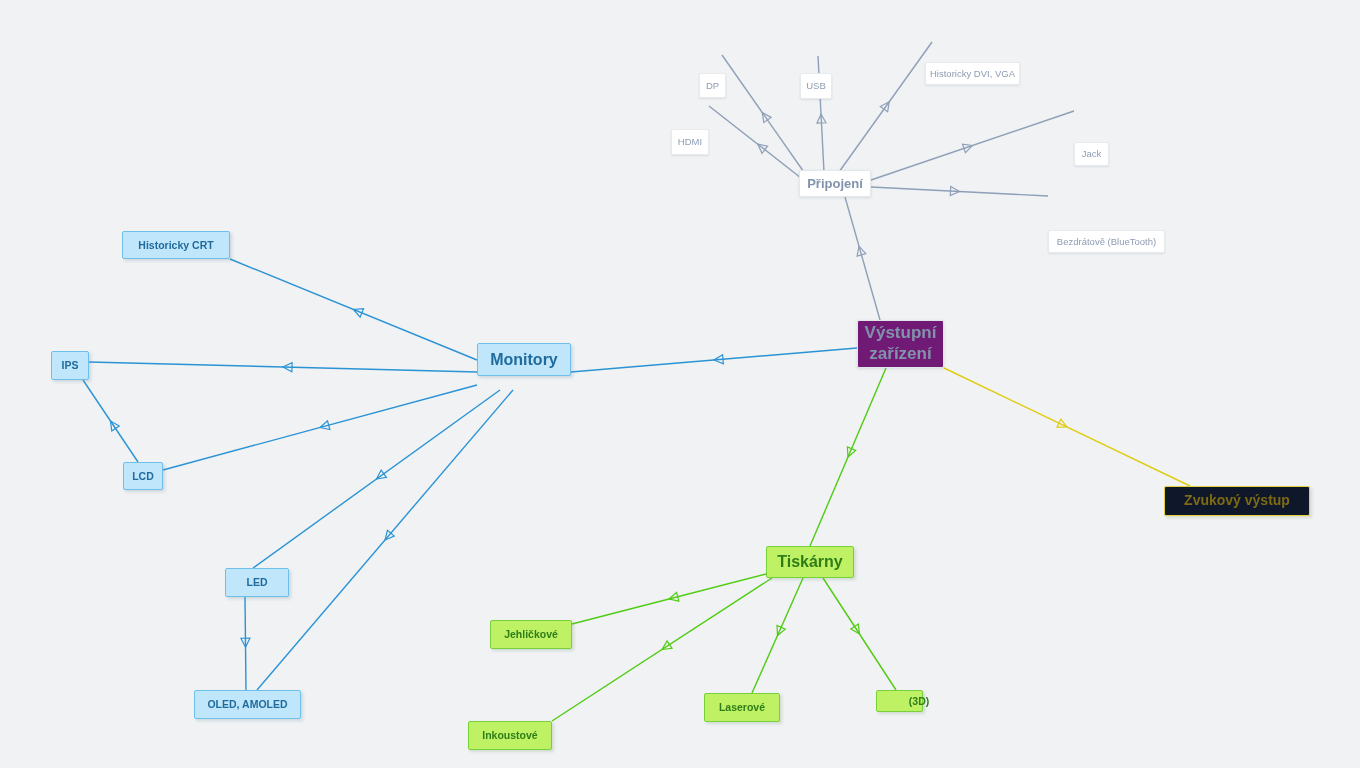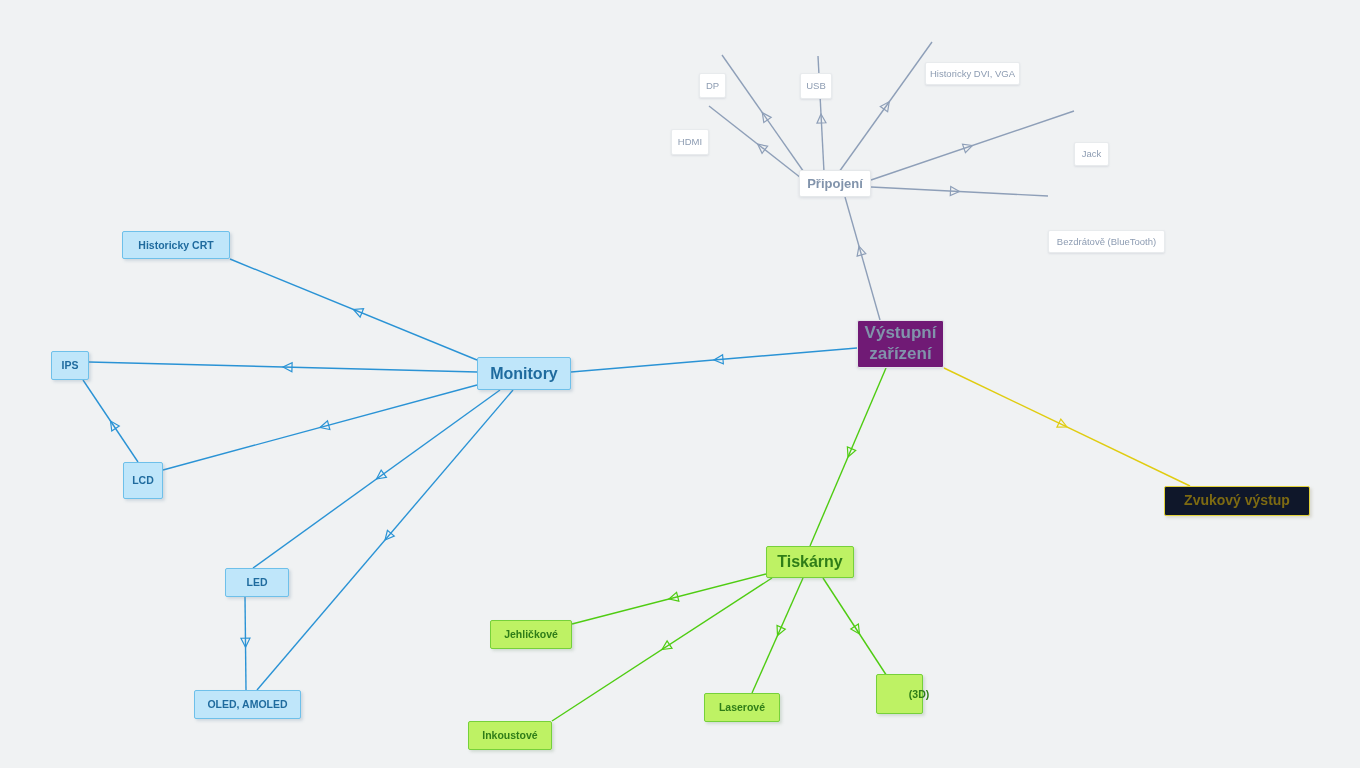--- a/index.html
+++ b/index.html
@@ -187,26 +187,26 @@
   <div id="node-layer">
       <div class="node root" style="left: 857px; top: 320px; width: 87px; height: 48px;">Výstupní
 zařízení</div>
       <div class="node hub" style="left: 799px; top: 170px; width: 72px; height: 27px;">Připojení</div>
       <div class="node plain" style="left: 699px; top: 30px; width: 27px; height: 25px;">DP</div>
       <div class="node plain" style="left: 800px; top: 30px; width: 32px; height: 26px;">USB</div>
       <div class="node plain" style="left: 671px; top: 86px; width: 38px; height: 26px;">HDMI</div>
       <div class="node plain" style="left: 925px; top: 19px; width: 95px; height: 23px;">Historicky DVI, VGA</div>
       <div class="node plain" style="left: 1074px; top: 99px; width: 35px; height: 24px;">Jack</div>
       <div class="node plain" style="left: 1048px; top: 187px; width: 117px; height: 23px;">Bezdrátově (BlueTooth)</div>
-      <div class="node blue big" style="left: 477px; top: 357px; width: 94px; height: 33px;">Monitory</div>
+      <div class="node blue big" style="left: 477px; top: 343px; width: 94px; height: 33px;">Monitory</div>
       <div class="node blue small" style="left: 122px; top: 231px; width: 108px; height: 28px;">Historicky CRT</div>
       <div class="node blue small" style="left: 51px; top: 351px; width: 38px; height: 29px;">IPS</div>
-      <div class="node blue small" style="left: 123px; top: 462px; width: 40px; height: 37px;">LCD</div>
+      <div class="node blue small" style="left: 123px; top: 462px; width: 40px; height: 28px;">LCD</div>
       <div class="node blue small" style="left: 225px; top: 568px; width: 64px; height: 29px;">LED</div>
       <div class="node blue small" style="left: 194px; top: 690px; width: 107px; height: 29px;">OLED, AMOLED</div>
       <div class="node green big" style="left: 766px; top: 546px; width: 88px; height: 32px;">Tiskárny</div>
       <div class="node green small" style="left: 490px; top: 620px; width: 82px; height: 29px;">Jehličkové</div>
       <div class="node green small" style="left: 468px; top: 721px; width: 84px; height: 29px;">Inkoustové</div>
       <div class="node green small" style="left: 704px; top: 693px; width: 76px; height: 29px;">Laserové</div>
-      <div class="node green small" style="left: 876px; top: 674px; width: 47px; height: 40px; padding-left: 39px;">(3D)</div>
+      <div class="node green small" style="left: 876px; top: 690px; width: 47px; height: 22px; padding-left: 39px;">(3D)</div>
       <div class="node yellow" style="left: 1164px; top: 486px; width: 146px; height: 30px;">Zvukový výstup</div>
     </div>
 </div>
 
 </body></html>

